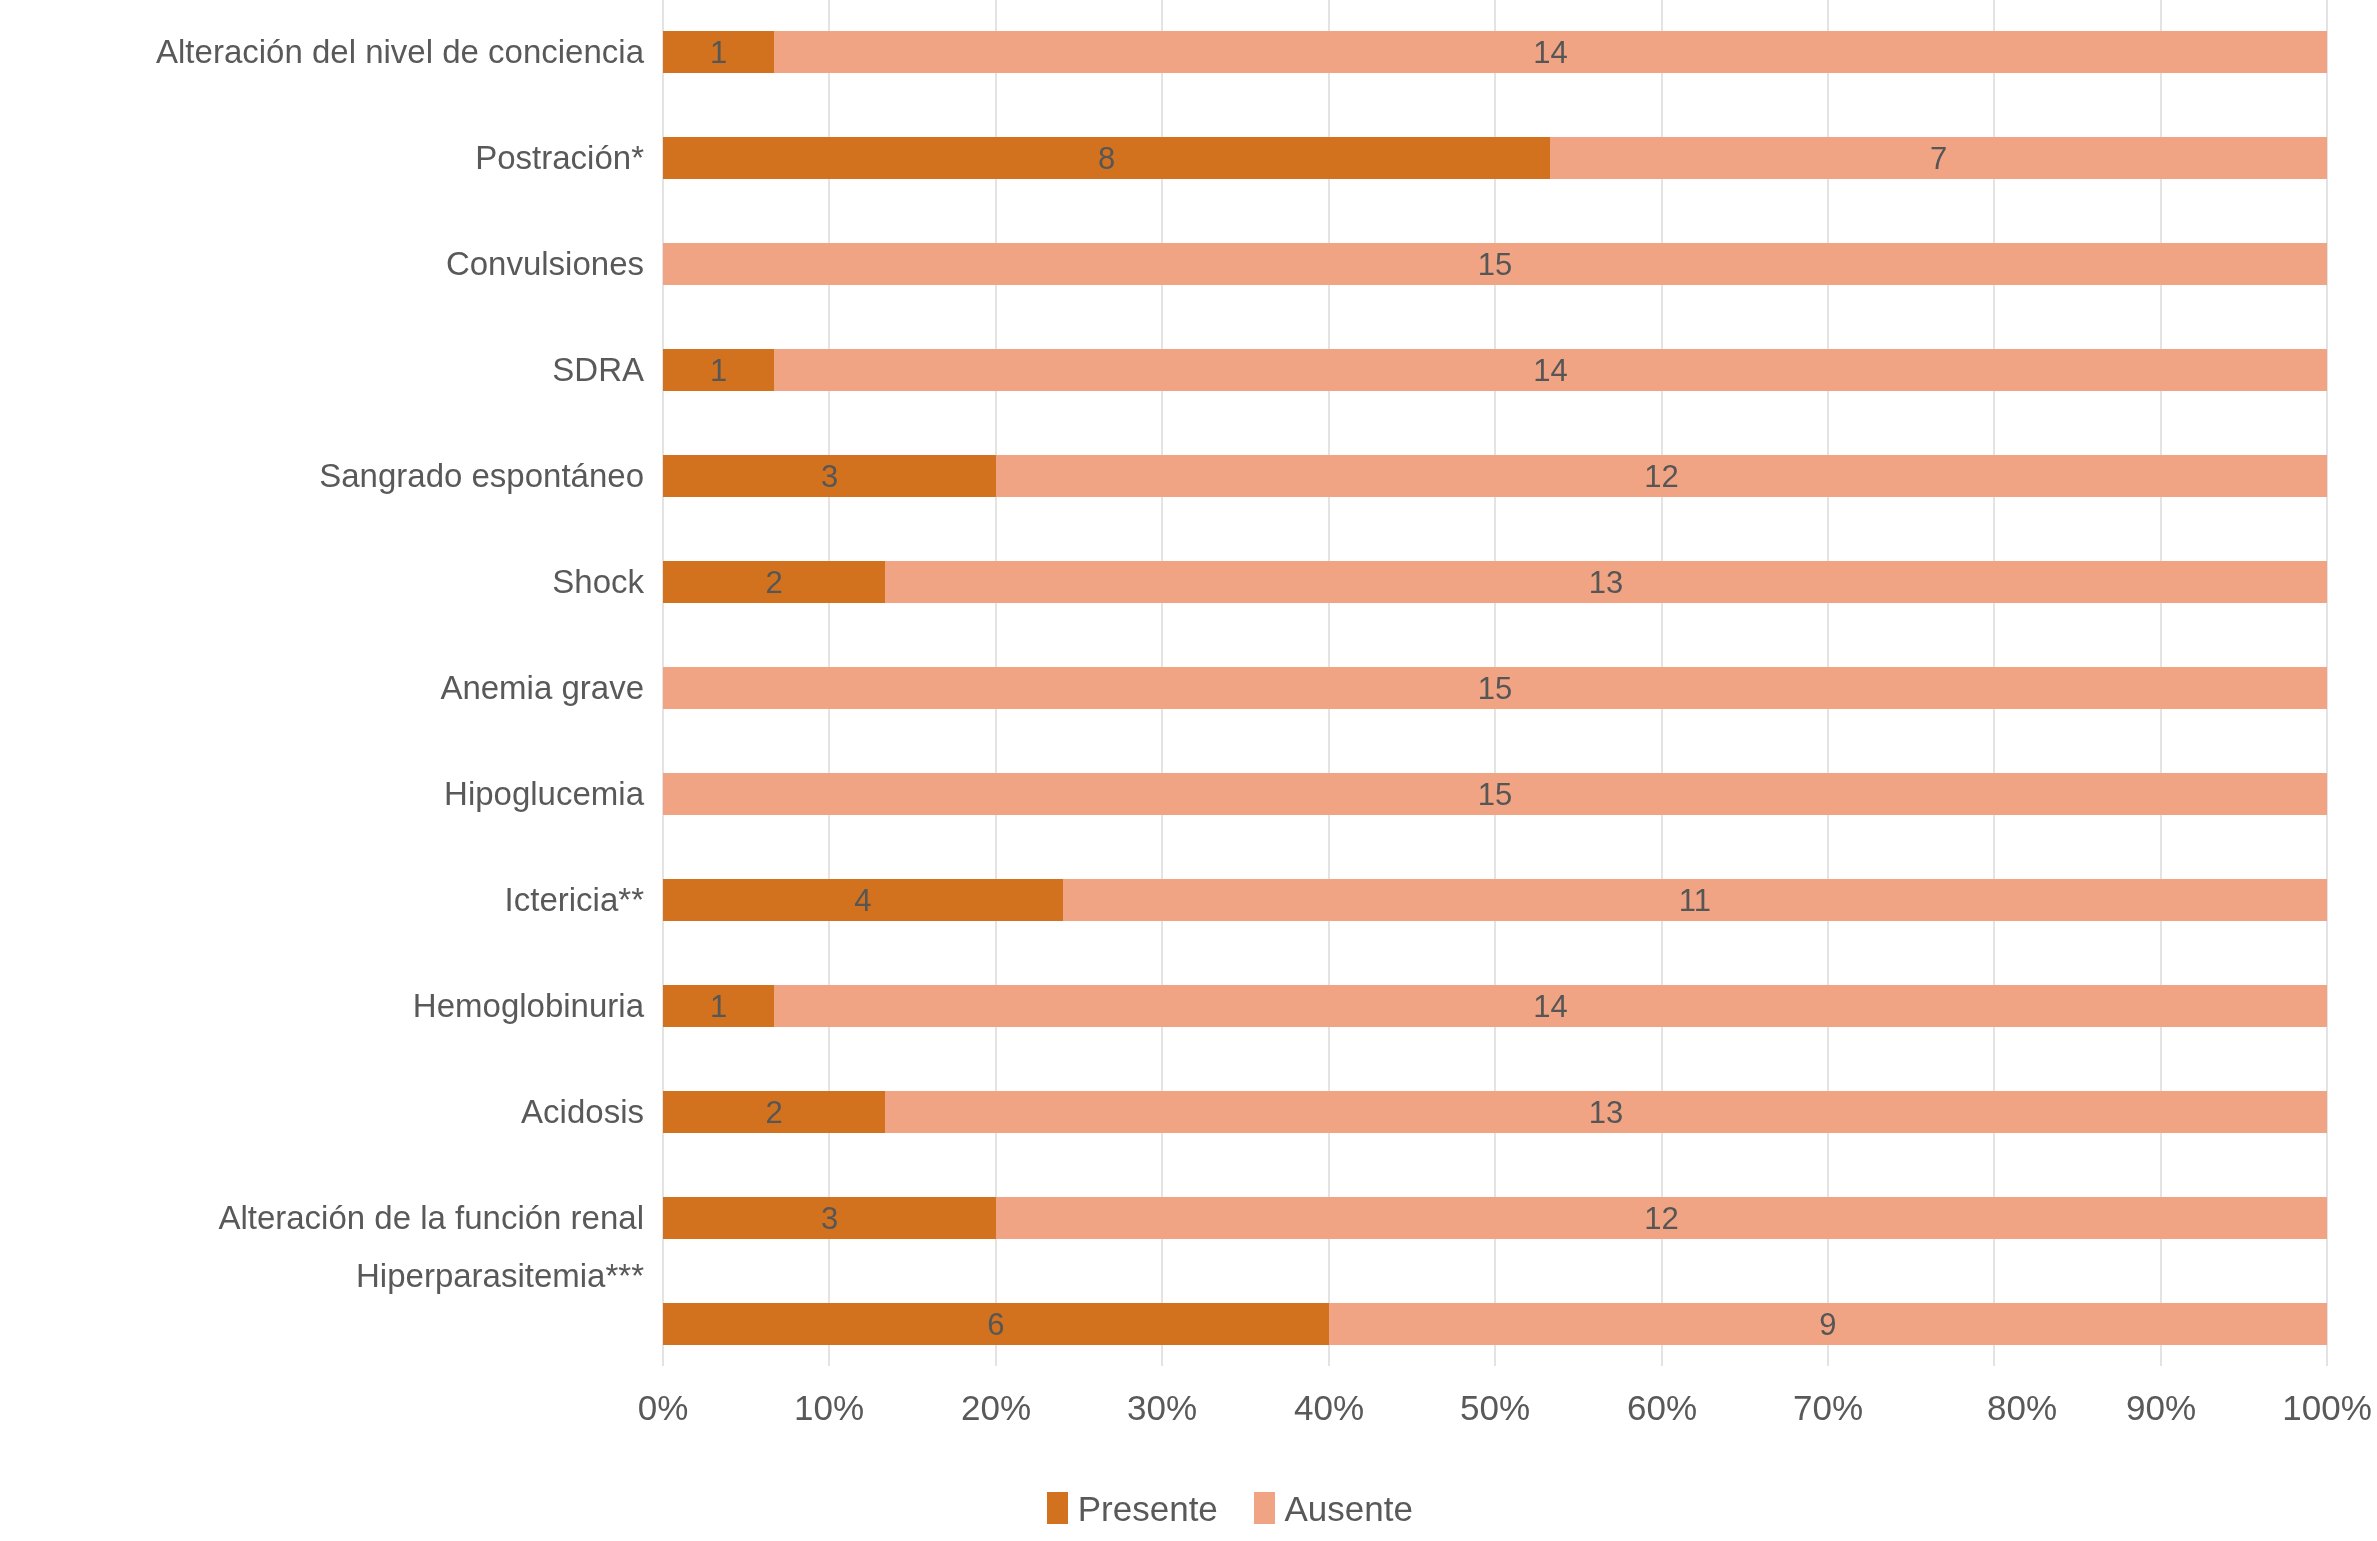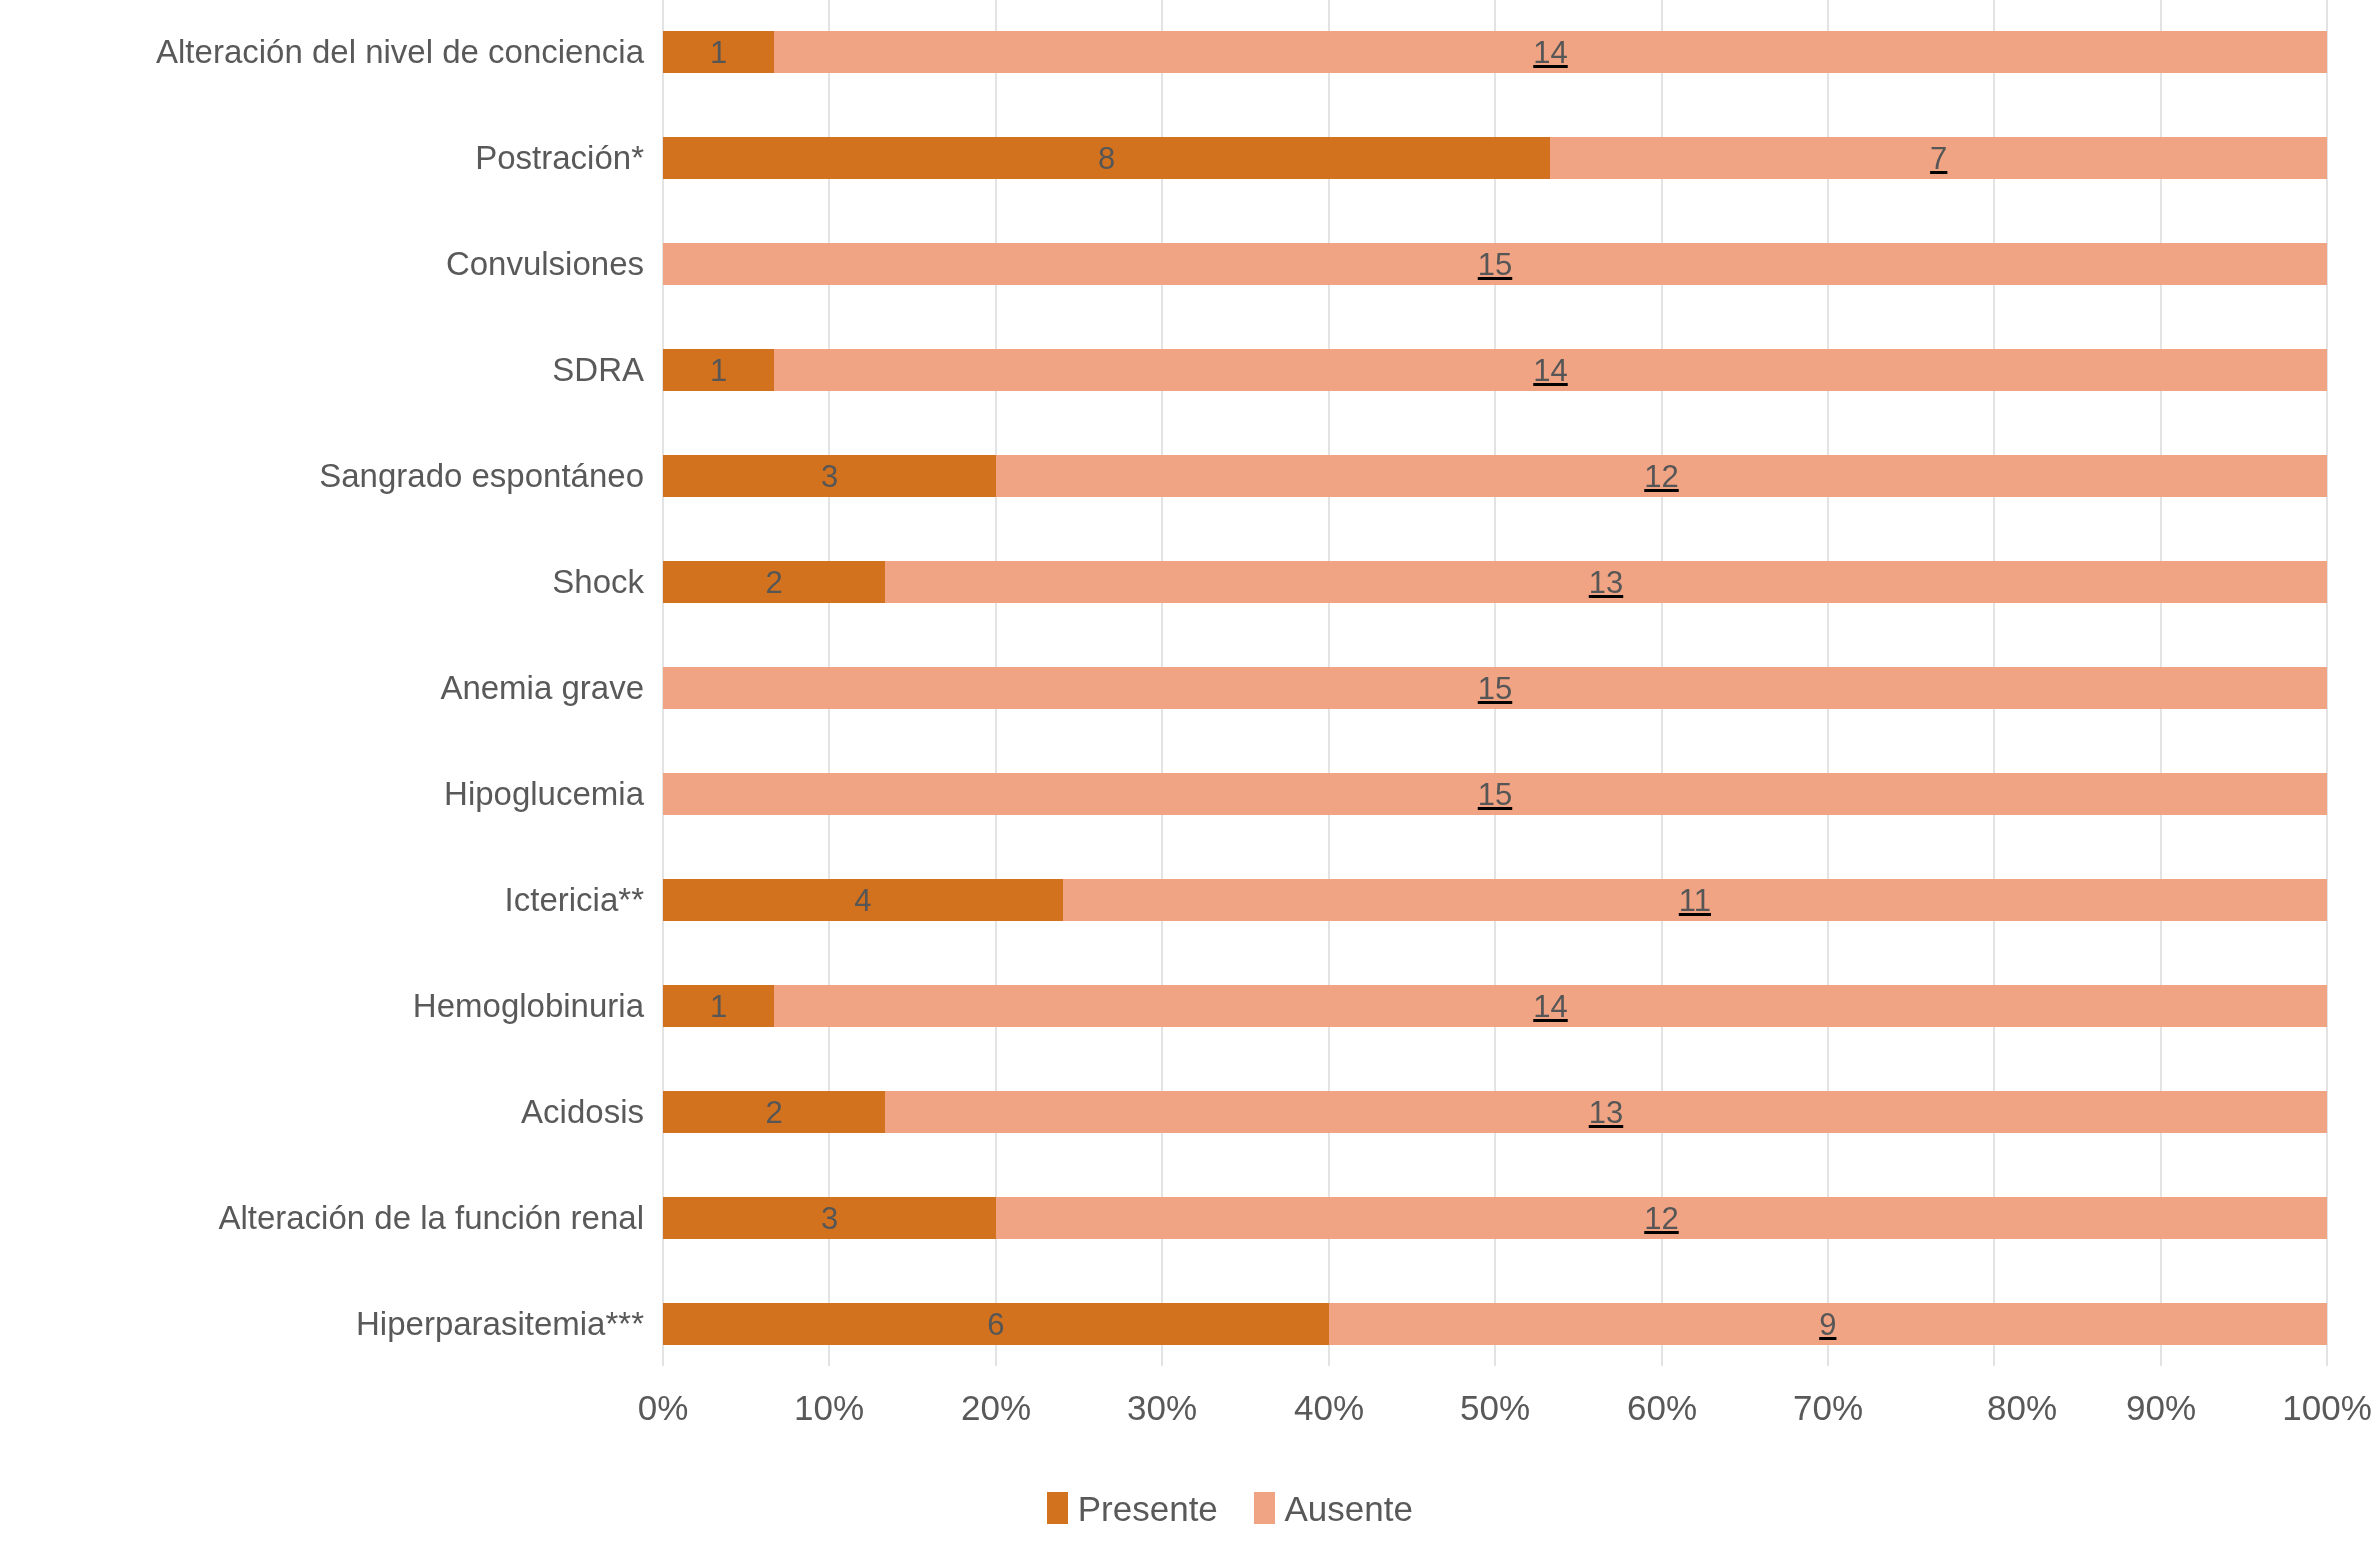--- a/index.html
+++ b/index.html
@@ -48,21 +48,21 @@
 
   .seg {
     position: relative;
     height: 42px;
     display: flex;
     align-items: center;
     justify-content: center;
     box-sizing: border-box;
   }
   .seg-presente { background: #D2721E; }
-  .seg-ausente  { background: #F0A484; text-decoration: underline; }
+  .seg-ausente  { background: #F0A484; }
 
   .seg-label {
     font-size: 31px;
     line-height: 1;
     color: #565656;
     font-family: "Liberation Sans", sans-serif;
     white-space: nowrap;
     letter-spacing: 0px;
   }
 
@@ -153,21 +153,21 @@
       <div class="cat-label" style="top: 243px;">Convulsiones</div>
       <div class="cat-label" style="top: 349px;">SDRA</div>
       <div class="cat-label" style="top: 455px;">Sangrado espontáneo</div>
       <div class="cat-label" style="top: 561px;">Shock</div>
       <div class="cat-label" style="top: 773px;">Hipoglucemia</div>
       <div class="cat-label" style="top: 667px;">Anemia grave</div>
       <div class="cat-label" style="top: 879px;">Ictericia**</div>
       <div class="cat-label" style="top: 985px;">Hemoglobinuria</div>
       <div class="cat-label" style="top: 1091px;">Acidosis</div>
       <div class="cat-label" style="top: 1197px; padding-left: 8px;">Alteración de la función renal</div>
-      <div class="cat-label" style="top: 1303px;">Hiperparasitemia***</div>
+      <div class="cat-label" style="top: 1255px;">Hiperparasitemia***</div>
     </div>
 
   <div id="plot-area">
     <div id="gridlines">
         <div class="gridline" style="left: 0px;"></div>
         <div class="gridline" style="left: 166px;"></div>
         <div class="gridline" style="left: 333px;"></div>
         <div class="gridline" style="left: 499px;"></div>
         <div class="gridline" style="left: 666px;"></div>
         <div class="gridline" style="left: 832px;"></div>

